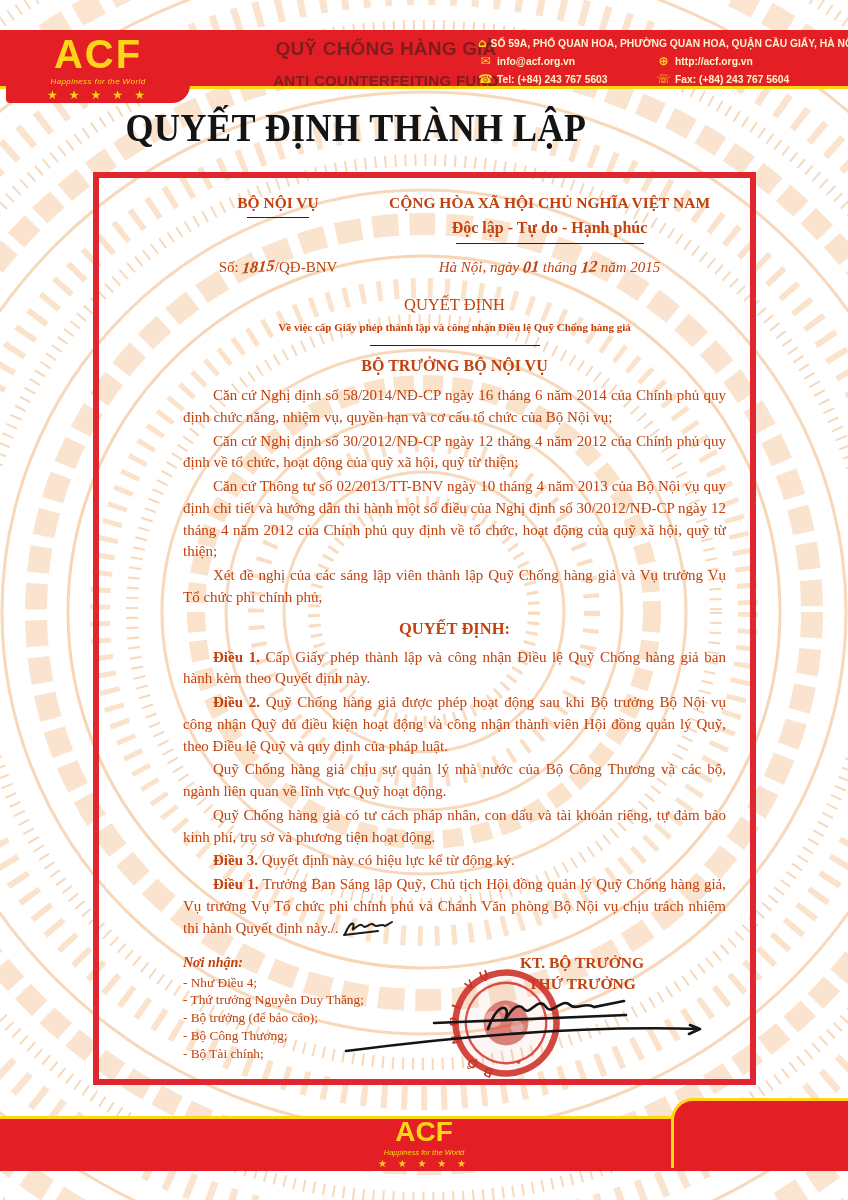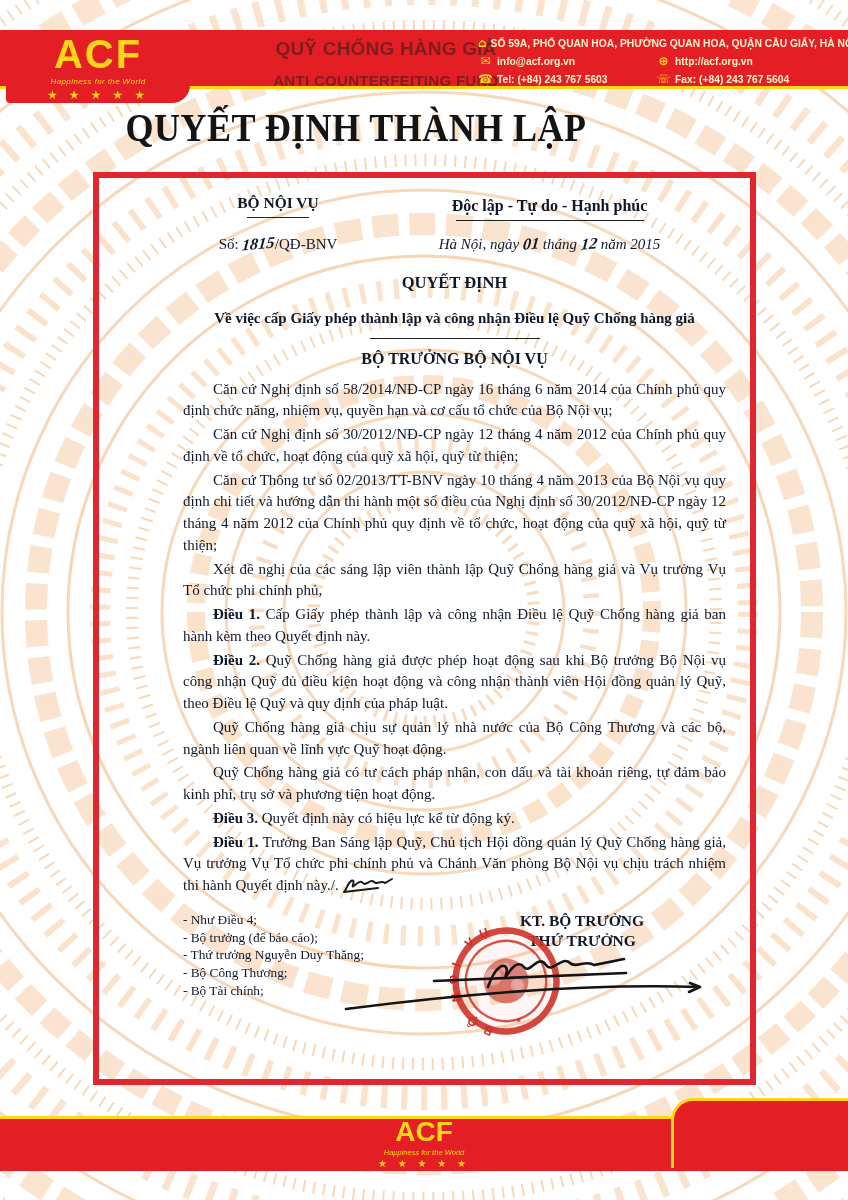--- a/index.html
+++ b/index.html
@@ -32,39 +32,39 @@
     font-family:"DejaVu Sans",sans-serif;}
 
   
   .main-title{position:absolute;left:60px;top:104px;width:592px;text-align:center;z-index:2;}
   .main-title span{display:inline-block;font-weight:bold;font-size:40px;color:#141414;
     transform:scaleX(.9);transform-origin:center;letter-spacing:.5px;}
 
   
   .doc-box{position:absolute;left:93px;top:172px;width:663px;height:913px;border:6px solid #E0262E;
     box-sizing:border-box;z-index:2;overflow:hidden;}
-  .doc-inner{padding:14px 24px 0 84px;color:#0f172a;font-size:15px;line-height:1.45;}
+  .doc-inner{padding:14px 24px 0 84px;color:#c2410c;font-size:15px;line-height:1.45;}
 
   .doc-header{display:flex;}
   .dh-left{width:190px;text-align:center;}
   .dh-right{flex:1;text-align:center;}
   .issuer{font-weight:bold;font-size:15.5px;}
   .rule-s{width:62px;border-top:1.6px solid #222;margin:3px auto 0;}
   .nat1{font-weight:bold;font-size:15.5px;}
   .nat2{font-weight:bold;font-size:16px;margin-top:2px;}
   .rule-m{width:188px;border-top:1.6px solid #222;margin:3px auto 0;}
 
   .num-date{display:flex;margin-top:12px;}
   .nd-left{width:190px;text-align:center;}
   .nd-right{flex:1;text-align:center;font-style:italic;}
   .hand{display:inline-block;font-style:italic;font-weight:bold;transform:skewX(-10deg) rotate(-5deg);
     font-size:1.08em;}
 
-  .heading{ceter:0;text-align:center;font-weight:bold;font-size:16.5px;margin-top:14px;}
-  .subject{text-align:center;font-weight:bold;font-size:15px;white-space:nowrap;margin:13px -24px 0;}
+  .heading{ceter:0;text-align:center;font-weight:normal;font-size:16.5px;margin-top:14px;}
+  .subject{text-align:center;font-weight:bold;font-size:11px;white-space:nowrap;margin:3px -24px 0;}
   .rule-d{width:170px;border-top:1.6px solid #222;margin:9px auto 2px;}
   .authority{text-align:center;font-weight:bold;font-size:16px;margin:8px 0 8px;}
 
   p.body-p{margin:2px 0;text-align:justify;text-indent:30px;}
   .decision-heading{text-align:center;font-weight:bold;font-size:16.5px;margin:8px 0 6px;}
 
   .inline-squiggle{vertical-align:-5px;margin-left:3px;}
 
   .sign-row{display:flex;margin-top:14px;}
   .recip-col{flex:0 0 255px;}
@@ -165,20 +165,21 @@
 
   <div class="doc-box">
     <div class="doc-inner">
 
       <div class="doc-header">
         <div class="dh-left">
           <div class="issuer">BỘ NỘI VỤ</div>
           <div class="rule-s"></div>
         </div>
         <div class="dh-right">
+          <div class="nat1">CỘNG HÒA XÃ HỘI CHỦ NGHĨA VIỆT NAM</div>
           <div class="nat2">Độc lập - Tự do - Hạnh phúc</div>
           <div class="rule-m"></div>
         </div>
       </div>
 
       <div class="num-date">
         <div class="nd-left">
           <span>Số:</span>
           <span class="hand">1815</span><span>/QĐ-BNV</span>
         </div>
@@ -194,38 +195,40 @@
       <div class="heading">QUYẾT ĐỊNH</div>
       <div class="subject">Về việc cấp Giấy phép thành lập và công nhận Điều lệ Quỹ Chống hàng giả</div>
       <div class="rule-d"></div>
       <div class="authority">BỘ TRƯỞNG BỘ NỘI VỤ</div>
 
       <p class="body-p">Căn cứ Nghị định số 58/2014/NĐ-CP ngày 16 tháng 6 năm 2014 của Chính phủ quy định chức năng, nhiệm vụ, quyền hạn và cơ cấu tổ chức của Bộ Nội vụ;</p>
       <p class="body-p">Căn cứ Nghị định số 30/2012/NĐ-CP ngày 12 tháng 4 năm 2012 của Chính phủ quy định về tổ chức, hoạt động của quỹ xã hội, quỹ từ thiện;</p>
       <p class="body-p">Căn cứ Thông tư số 02/2013/TT-BNV ngày 10 tháng 4 năm 2013 của Bộ Nội vụ quy định chi tiết và hướng dẫn thi hành một số điều của Nghị định số 30/2012/NĐ-CP ngày 12 tháng 4 năm 2012 của Chính phủ quy định về tổ chức, hoạt động của quỹ xã hội, quỹ từ thiện;</p>
       <p class="body-p">Xét đề nghị của các sáng lập viên thành lập Quỹ Chống hàng giả và Vụ trưởng Vụ Tổ chức phi chính phủ,</p>
 
+      <div class="decision-heading">QUYẾT ĐỊNH:</div>
 
       <p class="body-p"><b>Điều 1.</b> <span>Cấp Giấy phép thành lập và công nhận Điều lệ Quỹ Chống hàng giả ban hành kèm theo Quyết định này.</span></p>
       <p class="body-p"><b>Điều 2.</b> <span>Quỹ Chống hàng giả được phép hoạt động sau khi Bộ trưởng Bộ Nội vụ công nhận Quỹ đủ điều kiện hoạt động và công nhận thành viên Hội đồng quản lý Quỹ, theo Điều lệ Quỹ và quy định của pháp luật.</span></p>
       <p class="body-p"><b></b><span>Quỹ Chống hàng giả chịu sự quản lý nhà nước của Bộ Công Thương và các bộ, ngành liên quan về lĩnh vực Quỹ hoạt động.</span></p>
       <p class="body-p"><b></b><span>Quỹ Chống hàng giả có tư cách pháp nhân, con dấu và tài khoản riêng, tự đảm bảo kinh phí, trụ sở và phương tiện hoạt động.</span></p>
       <p class="body-p"><b>Điều 3.</b> <span>Quyết định này có hiệu lực kể từ động ký.</span></p>
       <p class="body-p"><b>Điều 1.</b> <span>Trưởng Ban Sáng lập Quỹ, Chủ tịch Hội đồng quản lý Quỹ Chống hàng giả, Vụ trưởng Vụ Tổ chức phi chính phủ và Chánh Văn phòng Bộ Nội vụ chịu trách nhiệm thi hành Quyết định này./.</span><svg class="inline-squiggle" width="52" height="20" viewBox="0 0 52 20">
             <g fill="none" stroke="#1a1a1a" stroke-width="2" stroke-linecap="round">
               <path d="M3,16 C9,2 13,4 11,10 C9,16 17,3 21,8 C24,12 28,3 32,7 C35,10 39,5 43,8 L50,4"></path>
               <path d="M2,17 L36,13"></path>
             </g>
           </svg></p>
 
       <div class="sign-row">
         <div class="recip-col">
+          <div class="recip-title">Nơi nhận:</div>
           <div class="recip-item">- Như Điều 4;</div>
+          <div class="recip-item">- Thứ trưởng Nguyễn Duy Thăng;</div>
           <div class="recip-item">- Bộ trưởng (để báo cáo);</div>
-          <div class="recip-item">- Thứ trưởng Nguyễn Duy Thăng;</div>
           <div class="recip-item">- Bộ Công Thương;</div>
           <div class="recip-item">- Bộ Tài chính;</div>
 
         </div>
         <div class="sign-col">
           <div class="sign-t">KT. BỘ TRƯỞNG</div>
           <div class="sign-t">THỨ TRƯỞNG</div>
 
           <svg class="stamp" width="112" height="112" viewBox="0 0 120 120">
             <g transform="rotate(-18 60 60)">

